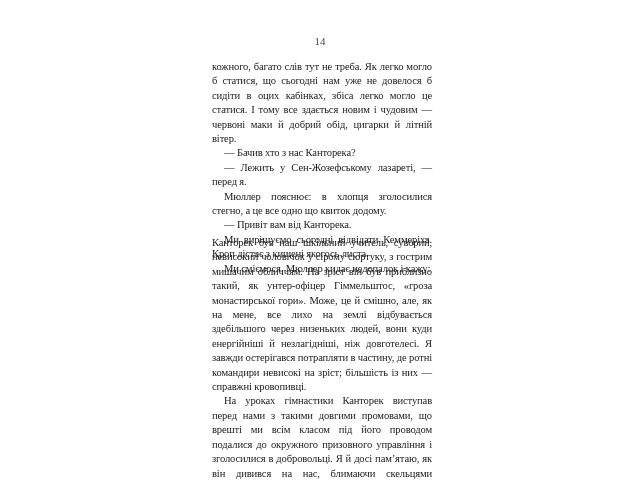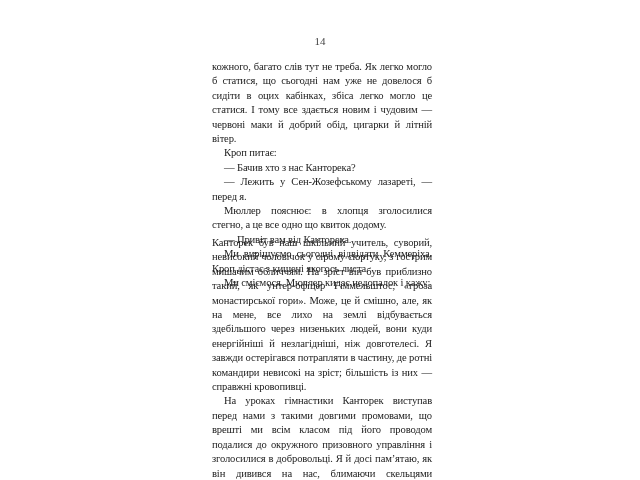--- a/index.html
+++ b/index.html
@@ -23,21 +23,20 @@
     .noindent { text-indent: 0; }
   </style>
 </head>
 <body>
 
 <div class="page">
   <div class="page-number">14</div>
 
   <div class="text-block block-1">
     <p class="noindent">кожного, багато слів тут не треба. Як легко могло б статися, що сьогодні нам уже не довелося б сидіти в оцих кабінках, збіса легко могло це статися. І тому все здається новим і чудовим — червоні маки й добрий обід, цигарки й літній вітер.</p>
-    <p class="indent">Кроп питає:</p>
     <p class="indent">— Бачив хто з нас Канторека?</p>
     <p class="indent">— Лежить у Сен-Жозефському лазареті, — перед я.</p>
     <p class="indent">Мюллер пояснює: в хлопця зголосилися стегно, а це все одно що квиток додому.</p>
     <p class="indent">— Привіт вам від Канторека.</p>
     <p class="indent">Ми вирішуємо сьогодні відвідати Кеммеріха. Кроп дістає з кишені якогось листа.</p>
     <p class="indent">Ми сміємося. Мюллер кидає недопалок і кажу:</p>
   </div>
 
   <div class="text-block block-2">
     <p class="noindent">Канторек був наш шкільний учитель, суворий, невисокий чоловічок у сірому сюртуку, з гострим мишачим обличчям. На зріст він був приблизно такий, як унтер-офіцер Гіммельштос, «гроза монастирської гори». Може, це й смішно, але, як на мене, все лихо на землі відбувається здебільшого через низеньких людей, вони куди енергійніші й незлагідніші, ніж довготелесі. Я завжди остерігався потрапляти в частину, де ротні командири невисокі на зріст; більшість із них — справжні кровопивці.</p>

